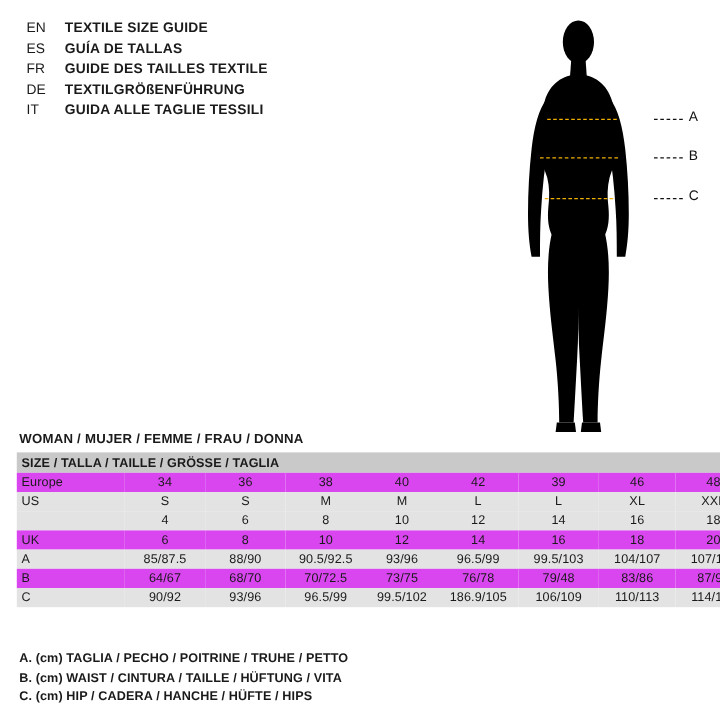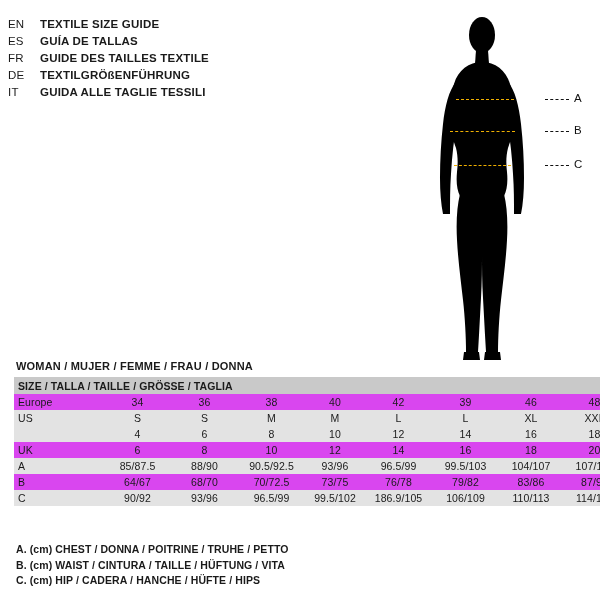--- a/index.html
+++ b/index.html
@@ -17,21 +17,21 @@
   .page {
     position: relative;
     width: 600px;
     height: 600px;
     box-sizing: border-box;
   }
 
   
   .legend {
     position: absolute;
-    left: 8px;
+    left: 22px;
     top: 16px;
     width: 320px;
   }
   .legend-row {
     display: flex;
     align-items: baseline;
     height: 17px;
     line-height: 17px;
   }
   .legend-code {
@@ -310,39 +310,39 @@
           <td>107/110</td>
         </tr>
 
         <tr class="plain">
           <td class="rowhead">B</td>
           <td>64/67</td>
           <td>68/70</td>
           <td>70/72.5</td>
           <td>73/75</td>
           <td>76/78</td>
-          <td>79/82</td>
+          <td>79/48</td>
           <td>83/86</td>
           <td>87/90</td>
         </tr>
 
         <tr class="alt">
           <td class="rowhead">C</td>
           <td>90/92</td>
           <td>93/96</td>
           <td>96.5/99</td>
           <td>99.5/102</td>
           <td>186.9/105</td>
           <td>106/109</td>
           <td>110/113</td>
           <td>114/119</td>
         </tr>
       </tbody>
     </table>
   </div>
 
   <div class="notes">
-    <div class="note">A. (cm) CHEST / DONNA / POITRINE / TRUHE / PETTO</div>
+    <div class="note">A. (cm) TAGLIA / PECHO / POITRINE / TRUHE / PETTO</div>
     <div class="note">B. (cm) WAIST / CINTURA / TAILLE / HÜFTUNG / VITA</div>
     <div class="note">C. (cm) HIP / CADERA / HANCHE / HÜFTE / HIPS</div>
   </div>
 
 </div>
 
 </body></html>

